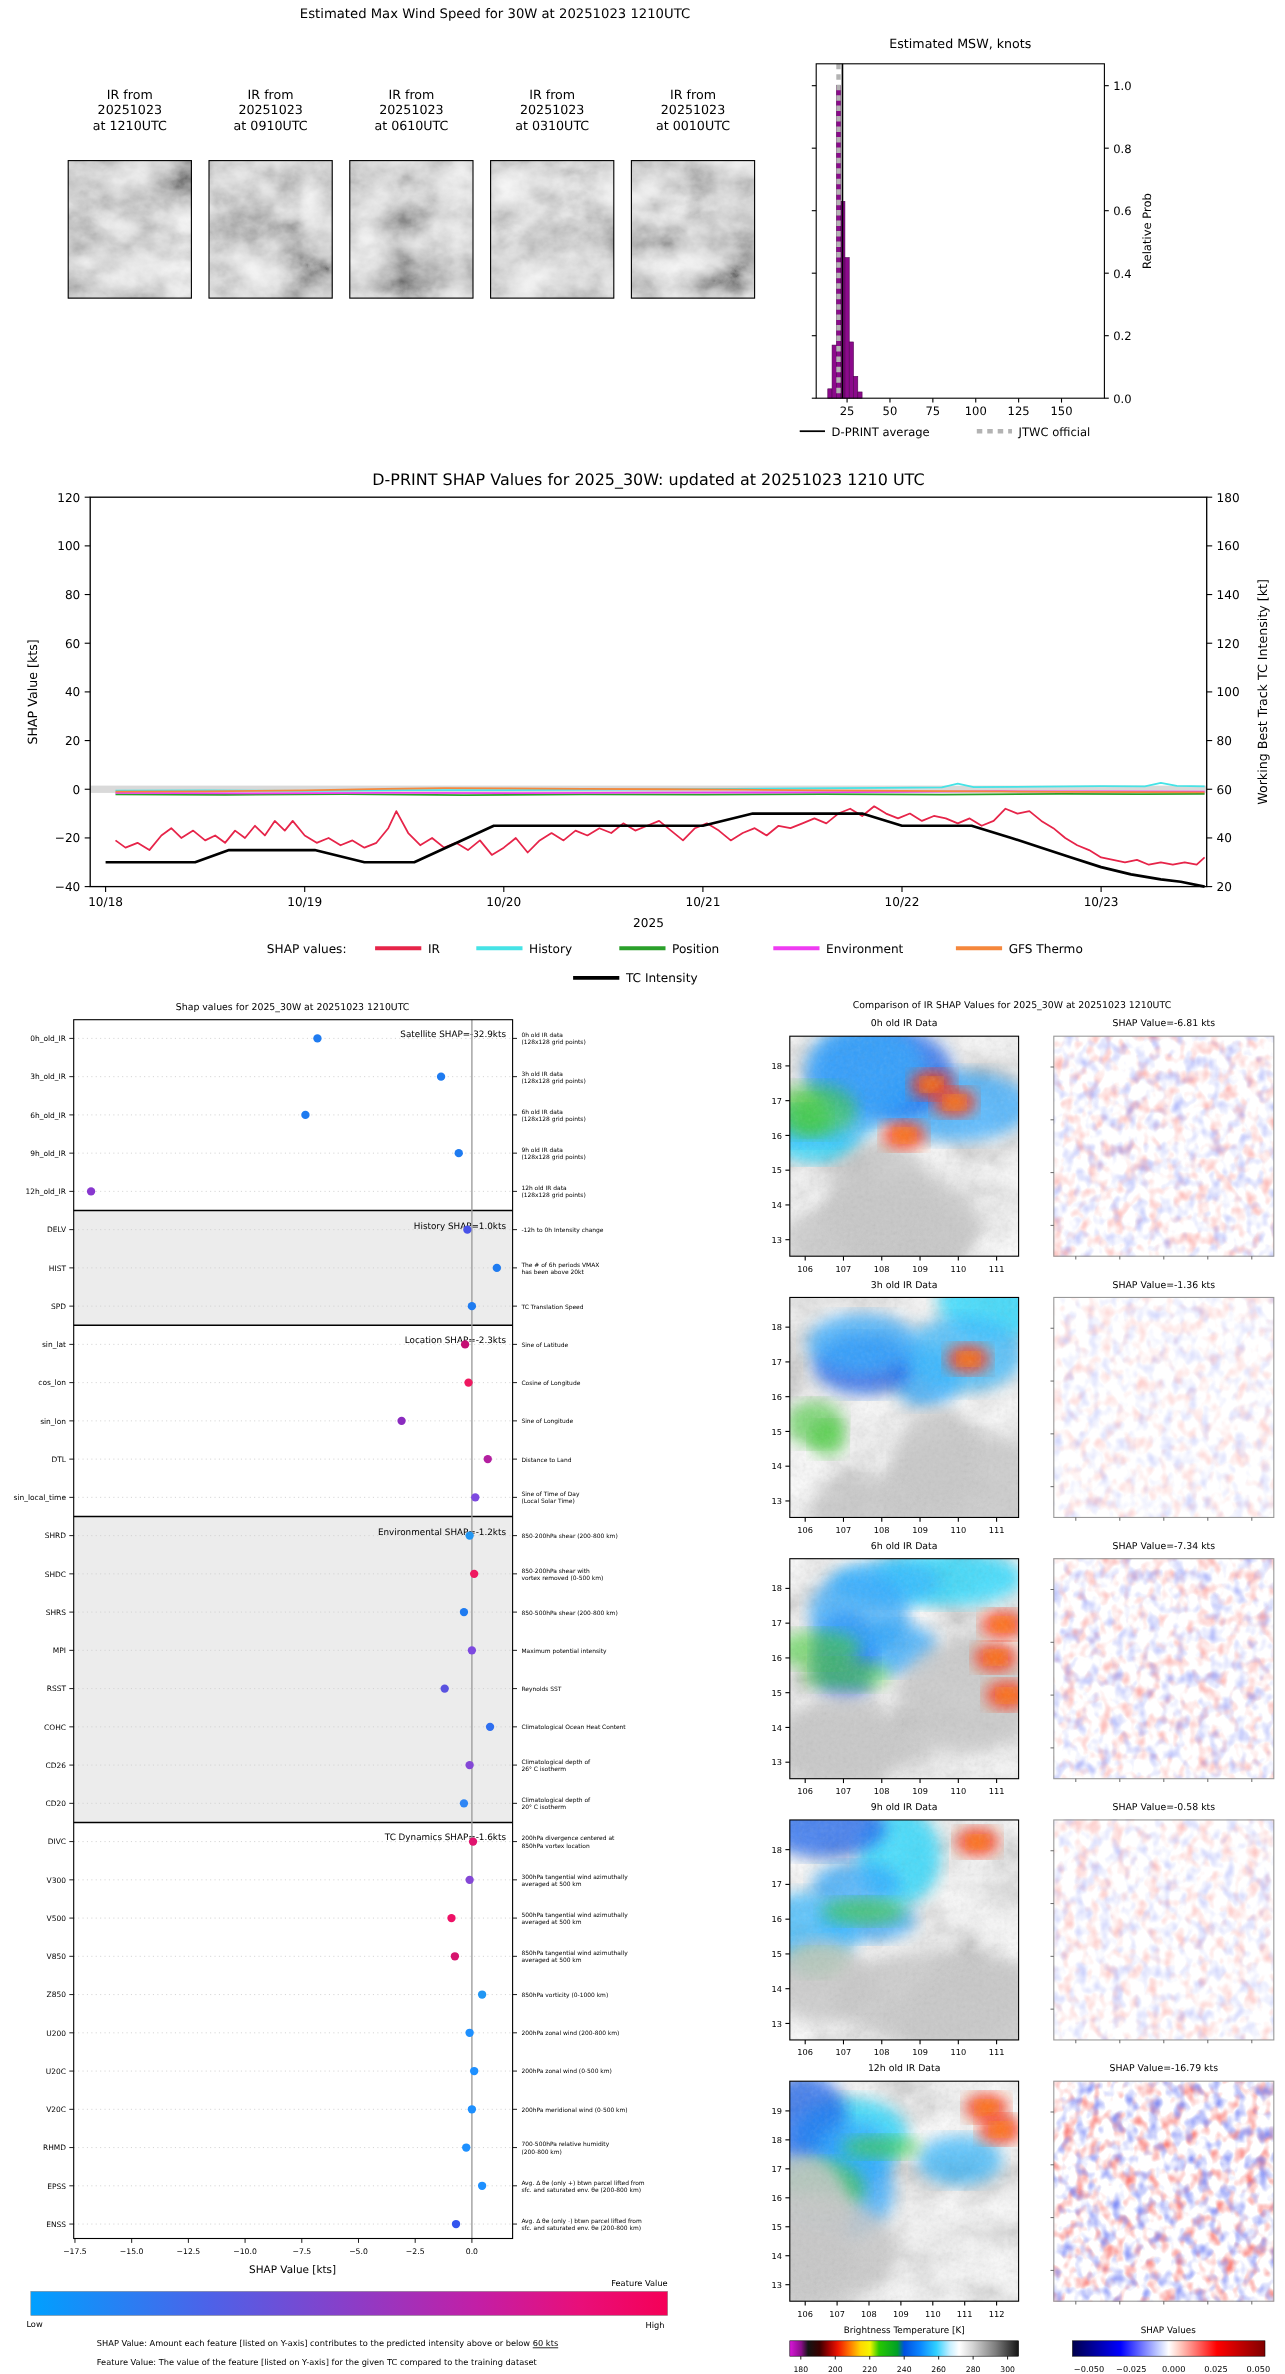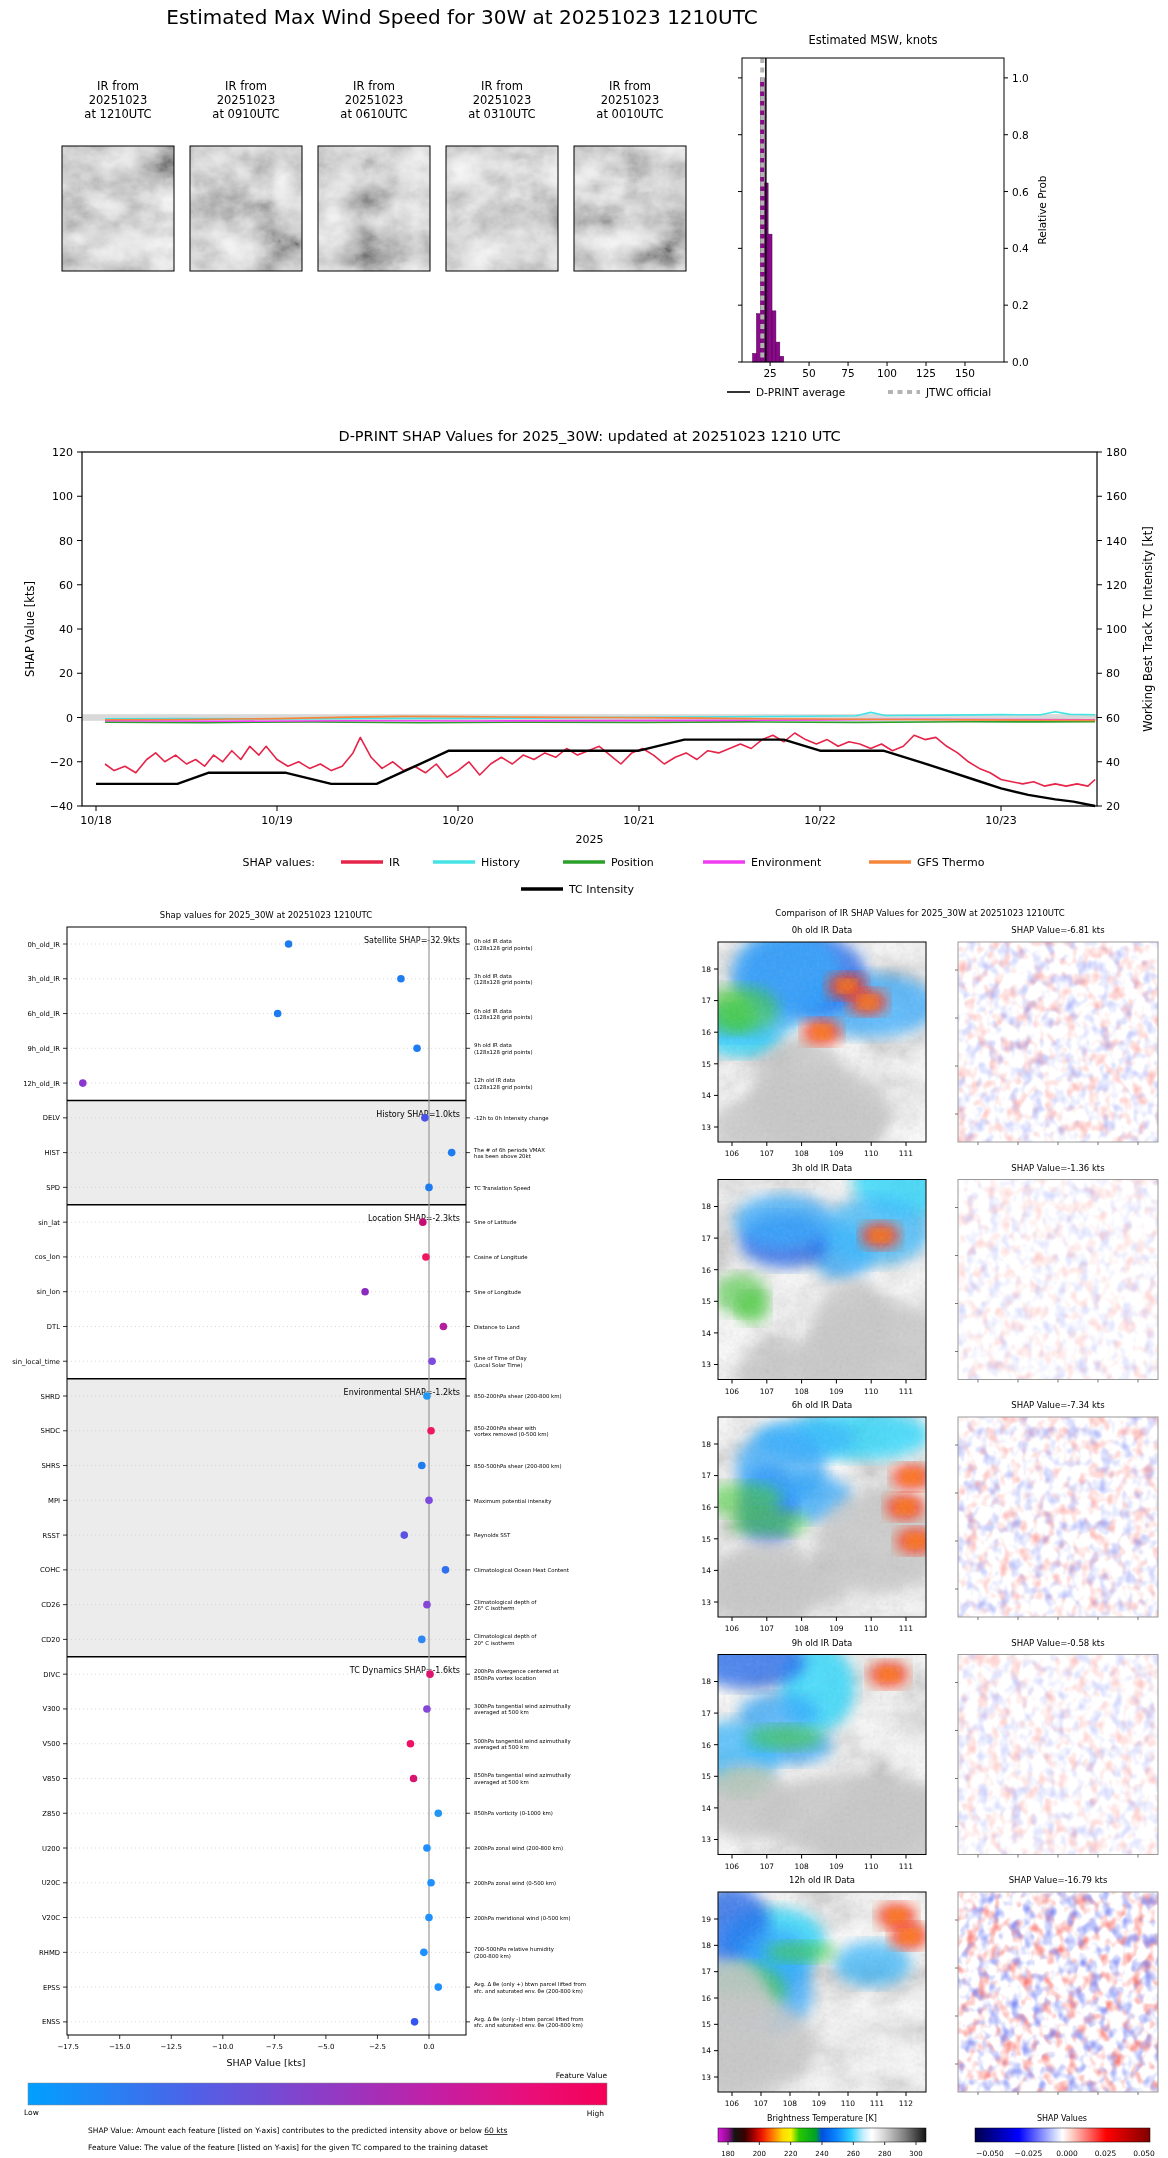--- a/index.html
+++ b/index.html
@@ -1,21 +1,21 @@
 <!DOCTYPE html>
 <html><head>
 <meta charset="utf-8">
 <style>
   html,body{margin:0;padding:0;background:#ffffff;}
   .page{position:relative;width:1168px;height:2158px;background:#fff;overflow:hidden;
         font-family:"DejaVu Sans", sans-serif;}
   #fig{position:absolute;left:0;top:0;}
   #fig text{font-family:"DejaVu Sans", sans-serif;}
-  .fig-title{position:absolute;left:12px;top:5px;width:900px;text-align:center;
-             font-size:20px;color:#000;}
+  .fig-title{position:absolute;left:0;top:5px;width:900px;text-align:center;
+             font-size:12px;color:#000;}
 </style>
 </head>
 <body>
 
 <div class="page">
   <div class="fig-title">Estimated Max Wind Speed for 30W at 20251023 1210UTC</div>
   <svg id="fig" width="1168" height="2158" viewBox="0 0 1168 2158">
       <defs>
         <filter id="gcloud0" x="0%" y="0%" width="100%" height="100%">
           <feTurbulence type="fractalNoise" baseFrequency="0.02 0.026" numOctaves="5" seed="3"></feTurbulence>

